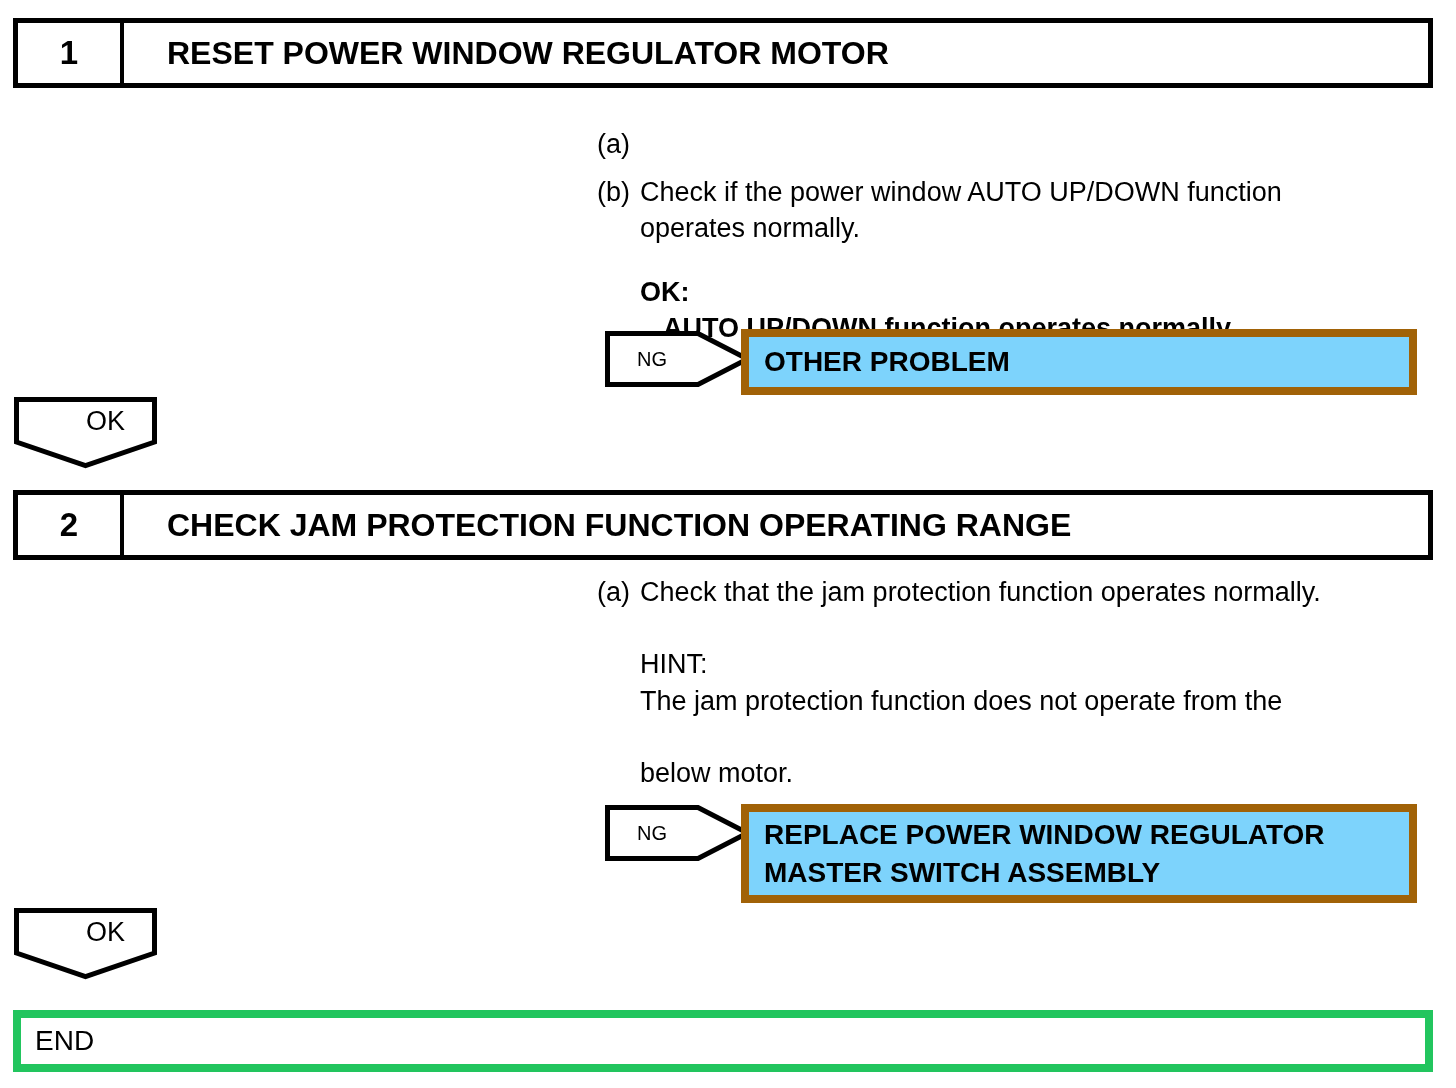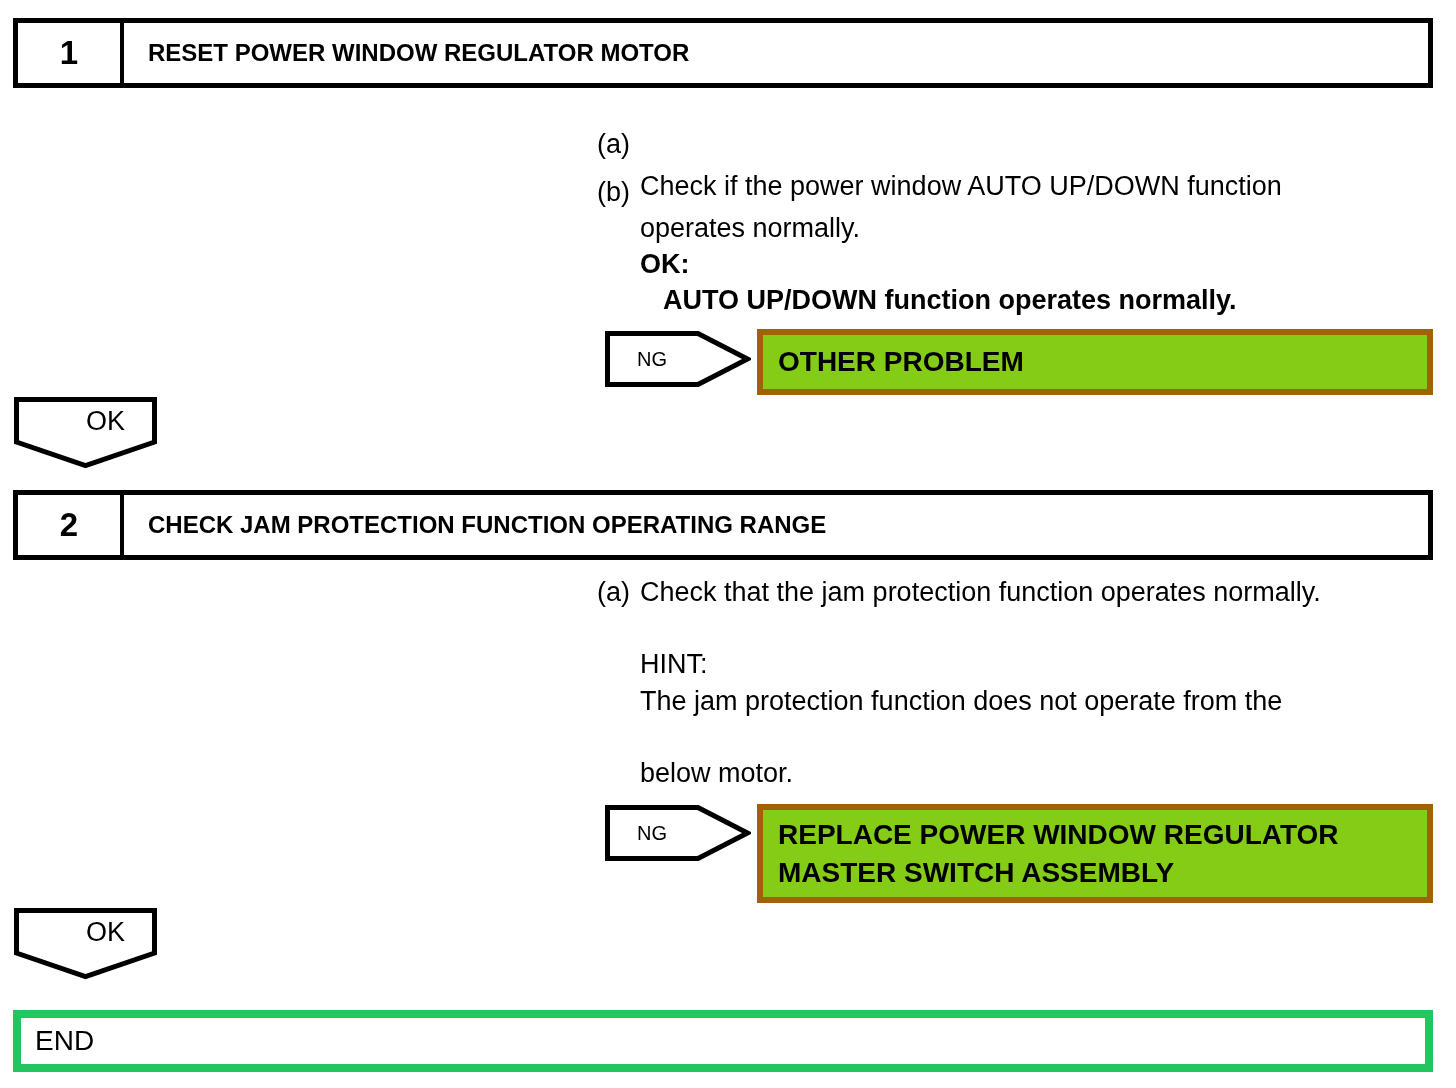--- a/index.html
+++ b/index.html
@@ -30,34 +30,35 @@
     display: flex;
     align-items: center;
     justify-content: center;
     font-weight: bold;
     font-size: 33px;
   }
   .step-title {
     flex: 1;
     display: flex;
     align-items: center;
-    padding-left: 24px;
+    padding-left: 7px;
     font-weight: bold;
-    font-size: 24px;
+    font-size: 32px;
     white-space: nowrap;
+    margin-left: 36px;
   }
   
   .t {
     position: absolute;
     font-size: 27px;
     line-height: 1.1;
     white-space: nowrap;
     color: #000;
   }
-  .bold { font-weight: bold; }
+  .bold { font-weight: bold; margin-top: 28px; }
   
   .ng-connector {
     position: absolute;
     width: 146px;
     height: 56px;
   }
   .ng-connector svg { position: absolute; left: 0; top: 0; width: 100%; height: 100%; }
   .ng-connector .ng-text {
     position: absolute;
     left: 0; top: 0;
@@ -76,24 +77,24 @@
     position: absolute;
     left: 0; top: 2px;
     width: 100%; height: 45px;
     display: flex; align-items: center; justify-content: center;
     font-size: 27px;
     padding-left: 40px;
   }
   
   .result-box {
     position: absolute;
-    left: 757px;
+    left: 741px;
     width: 676px;
-    border: 6px solid #a16207;
-    background: #84cc16;
+    border: 8px solid #a16207;
+    background: #7dd3fc;
     display: flex;
     flex-direction: column;
     justify-content: center;
     padding-left: 15px;
     font-weight: bold;
     font-size: 28px;
     line-height: 1.33;
     white-space: nowrap;
   }
   
@@ -117,21 +118,21 @@
 <div class="page">
 
   <div class="step-header" style="top:18px">
     <div class="step-num">1</div>
     <div class="step-title">RESET POWER WINDOW REGULATOR MOTOR</div>
   </div>
 
   <div class="t" style="left:597px; top:130px">(a)</div>
 
   <div class="t" style="left:597px; top:178px">(b)</div>
-  <div class="t" style="left:640px; top:172px">Check if the power window AUTO UP/DOWN function</div>
+  <div class="t" style="left:640px; top:178px">Check if the power window AUTO UP/DOWN function</div>
   <div class="t" style="left:640px; top:214px">operates normally.</div>
 
   <div class="t bold" style="left:640px; top:250px">OK:</div>
   <div class="t bold" style="left:663px; top:286px">AUTO UP/DOWN function operates normally.</div>
 
   <div class="ng-connector" style="left:605px; top:331px">
     <svg viewBox="0 0 146 56">
       <polygon points="2.5,2.5 93,2.5 142.5,28 93,53.5 2.5,53.5" fill="#ffffff" stroke="#000000" stroke-width="5"></polygon>
     </svg>
     <span class="ng-text">NG</span>

